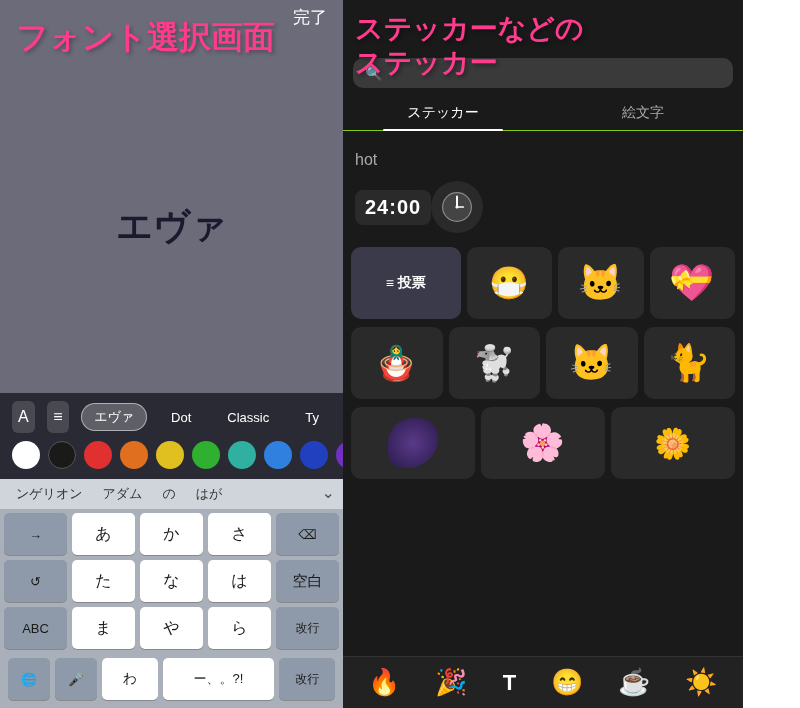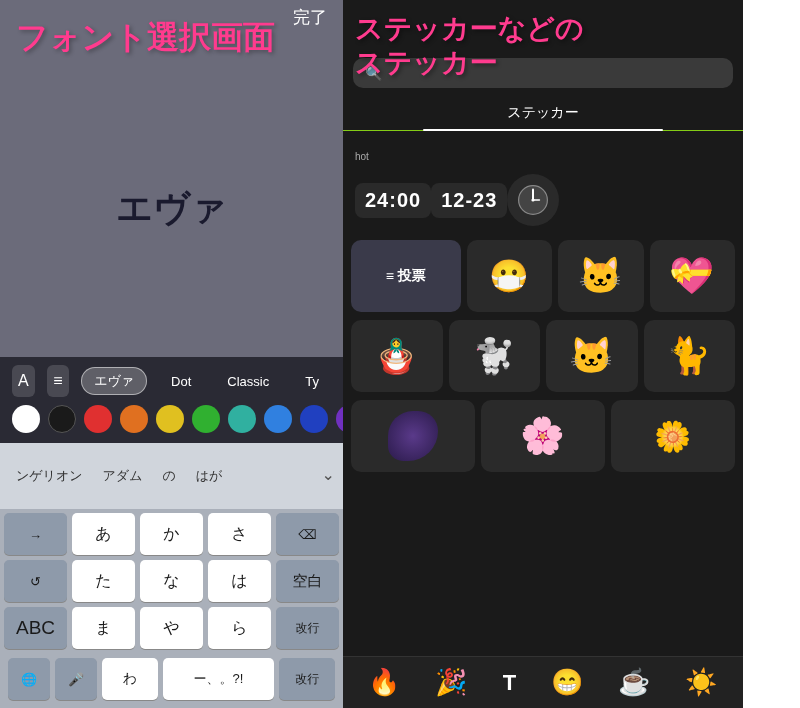--- a/index.html
+++ b/index.html
@@ -120,21 +120,21 @@
 
     
     .keyboard-area {
       background: #aab0ba;
     }
 
     .suggestions-row {
       background: #d0d5dc;
       display: flex;
       align-items: flex-start;
-      padding: 22px 8px;
+      padding: 4px 8px;
       gap: 4px;
       font-size: 13px;
       color: #333;
     }
 
     .suggestion-item {
       padding: 2px 8px;
       white-space: nowrap;
     }
 
@@ -266,21 +266,21 @@
       bottom: -1px;
       left: 20%;
       right: 20%;
       height: 2px;
       background: white;
       border-radius: 2px;
     }
 
     .section-label {
       color: #aaa;
-      font-size: 10px;
+      font-size: 16px;
       padding: 8px 12px 4px;
     }
 
     .sticker-content {
       flex: 1;
       overflow-y: auto;
       padding: 4px 8px;
     }
 
     
@@ -448,21 +448,21 @@
         <div class="key dark">⌫</div>
       </div>
       <div class="key-row">
         <div class="key dark">↺</div>
         <div class="key">た</div>
         <div class="key">な</div>
         <div class="key">は</div>
         <div class="key dark" style="font-size:15px">空白</div>
       </div>
       <div class="key-row">
-        <div class="key dark" style="font-size:19px">ABC</div>
+        <div class="key dark" style="font-size:13px">ABC</div>
         <div class="key">ま</div>
         <div class="key">や</div>
         <div class="key">ら</div>
         <div class="key dark" style="font-size:12px">改行</div>
       </div>
       <div class="bottom-row">
         <div class="key-bottom globe">🌐</div>
         <div class="key-bottom mic">🎤</div>
         <div class="key-bottom space">わ</div>
         <div class="key" style="flex:2;height:42px;font-size:13px">ー、。?!</div>
@@ -478,29 +478,29 @@
     ステッカーなどの<br><span>ステッカー</span>
   </div>
 
   <div class="search-bar" style="margin-top:58px;">
     <span class="search-icon-circle">🔍</span>
     <span class="search-input-mock"></span>
   </div>
 
   <div class="tabs-row">
     <div class="tab active">ステッカー</div>
+    <div class="tab">絵文字</div>
   </div>
 
   <div class="section-label">hot</div>
 
   <div class="sticker-content">
 
     <div class="clock-row">
       <div class="clock-item">24:00</div>
-      <div class="clock-item">12-23</div>
 
       <div class="clock-item circle-clock">
         <svg class="clock-svg" viewBox="0 0 40 40">
           <circle cx="20" cy="20" r="18" fill="#444" stroke="#888" stroke-width="1.5"></circle>
           <line x1="20" y1="20" x2="20" y2="7" stroke="white" stroke-width="2.5" stroke-linecap="round"></line>
           <line x1="20" y1="20" x2="28" y2="20" stroke="white" stroke-width="2" stroke-linecap="round"></line>
           <circle cx="20" cy="20" r="2" fill="white"></circle>
         </svg>
       </div>
     </div>

